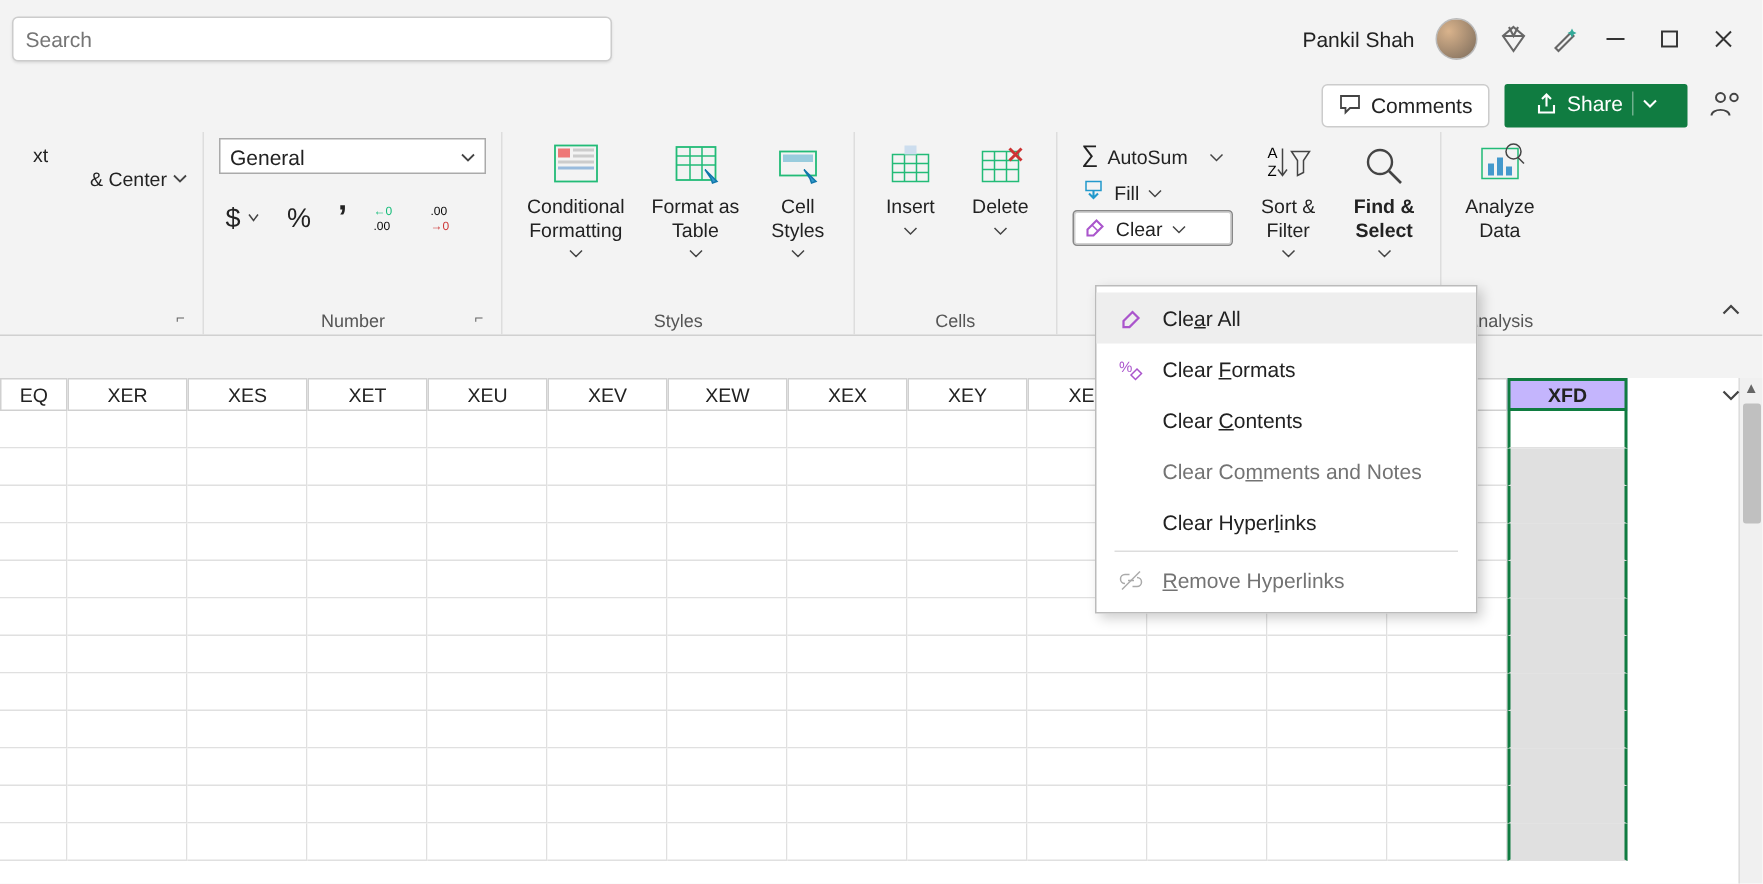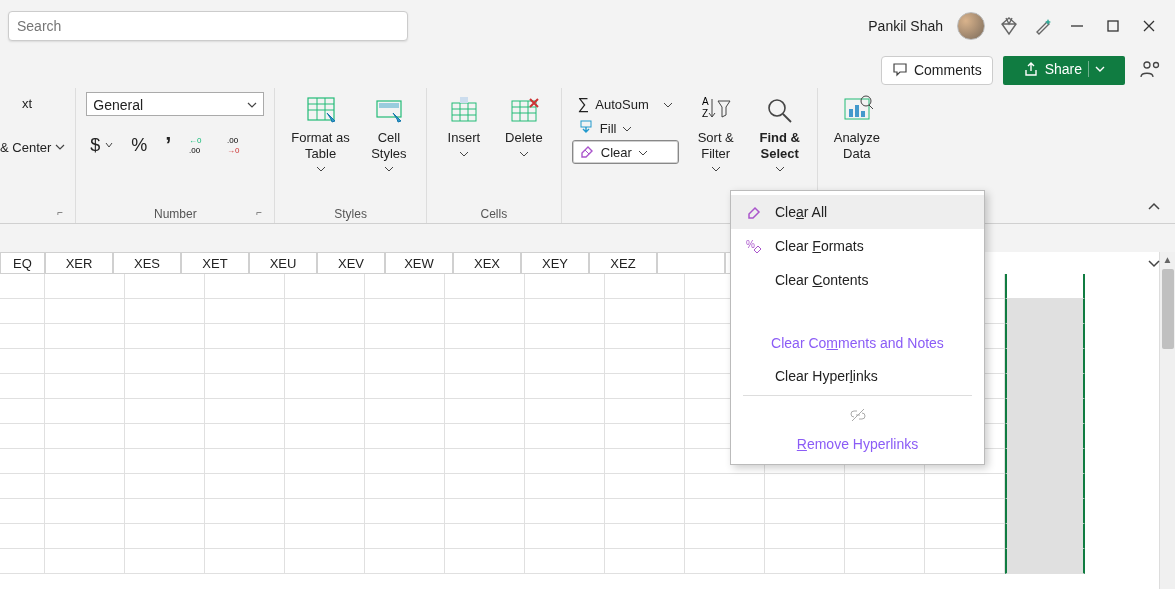--- a/index.html
+++ b/index.html
@@ -40,40 +40,40 @@
 .edit-stack { display: flex; flex-direction: column; gap: 0px; font-size: 13px; }
 .edit-item { display: flex; align-items: center; gap: 6px; padding: 2px 6px; height: 24px; }
 .clear-btn { border: 1px solid #888; border-radius: 3px; background: #fff; box-shadow: inset 0 0 0 1px #d0d0d0; }
 
 .ribbon-collapse { position: absolute; right: 14px; bottom: 6px; font-size: 14px; color: #444; }
 
 
 .sheet { position: relative; background: #fff; height: calc(589px - 52px - 36px - 136px); }
 .sub-collapse { position: absolute; right: 14px; top: 4px; font-size: 14px; color: #444; z-index: 2; }
 .col-headers { display: flex; height: 22px; margin-top: 28px; }
-.col-header { width: 68px; border: 1px solid #d0d0d0; border-top: 1px solid #d0d0d0; display: flex; align-items: center; justify-content: center; font-size: 13px; background: #fff; }
+.col-header { width: 80px; border: 1px solid #d0d0d0; border-top: 1px solid #d0d0d0; display: flex; align-items: center; justify-content: center; font-size: 13px; background: #fff; }
 .col-header.first { width: 45px; }
 .col-header.sel { background: #c4b5fd; border: 2px solid #107C41; font-weight: 600; }
 
 .grid { position: relative; }
 .row { display: flex; height: 25px; }
 .cell { width: 80px; border-right: 1px solid #e0e0e0; border-bottom: 1px solid #e0e0e0; background: #fff; }
 .cell.first { width: 45px; }
 .cell.sel { background: #e0e0e0; border-right: 2px solid #107C41; border-left: 2px solid #107C41; }
 .row:first-child .cell.sel { background:#fff; }
 
 .scroll-track { position: absolute; right: 0; top: 0; width: 16px; height: 100%; background: #f0f0f0; border-left: 1px solid #ddd; }
 .scroll-thumb { width: 12px; margin: 2px auto; height: 80px; background: #c0c0c0; border-radius: 2px; }
 .scroll-arrow { text-align:center; font-size:10px; color:#666; padding:2px 0;}
 
 
 .dropdown { position: absolute; top: 190px; left: 730px; width: 255px; background: #fff; border: 1px solid #bbb; box-shadow: 3px 3px 8px rgba(0,0,0,0.2); padding: 4px 0; z-index: 20; }
 .dropdown-item { display: flex; align-items: center; gap: 12px; padding: 8px 14px; font-size: 14px; }
 .dropdown-item.hover { background: #eee; }
-.dropdown-item.disabled { color: #8b5cf6; flex-direction: column; }
+.dropdown-item.disabled { color: #737373; }
 .dd-sep { border-top: 1px solid #ddd; margin: 2px 12px; }
 .dd-icon { width: 18px; height: 18px; display: inline-flex; align-items: center; justify-content: center; }
 
 .u { text-decoration: underline; }
 svg { overflow: visible; }
 </style>
 </head>
 <body>
 
 <div class="titlebar">
@@ -134,21 +134,21 @@
         <circle cx="8" cy="6" r="3" fill="none" stroke="#444" stroke-width="1.3"></circle>
         <path d="M2 18 c0 -5 12 -5 12 0" fill="none" stroke="#444" stroke-width="1.3"></path>
         <circle cx="17" cy="6" r="2.5" fill="none" stroke="#444" stroke-width="1.3"></circle>
       </svg>
   </span>
 </div>
 
 <div class="ribbon">
 
   <div class="group" style="padding-left:0;">
-    <div class="group-body" style="flex-direction:column;align-items:flex-start;">
+    <div class="group-body" style="align-items:flex-start;">
       <div class="big-btn">
           <span class="lbl">xt</span>
         </div>
       <div style="display:flex;align-items:center;gap:4px;margin-top:20px;">
         <span>&amp; Center</span>
         <span><svg width="10" height="10">
               <path d="M1 3 L5 7 L9 3" fill="none" stroke="#444" stroke-width="1.2"></path>
             </svg></span>
       </div>
     </div>
@@ -186,20 +186,37 @@
       </div>
     </div>
     <span class="group-label">Number</span>
     <span class="dlg-launcher">⌐</span>
   </div>
 
   <div class="group-sep"></div>
 
   <div class="group">
     <div class="group-body">
+      <div class="big-btn">
+        <span class="big-icon">
+          <svg width="32" height="32">
+              <rect x="2" y="2" width="28" height="24" fill="none" stroke="#2b7" stroke-width="1.2"></rect>
+              <rect x="4" y="4" width="8" height="6" fill="#e77"></rect>
+              <rect x="14" y="4" width="14" height="2" fill="#ccc"></rect>
+              <rect x="14" y="8" width="14" height="2" fill="#ccc"></rect>
+              <rect x="4" y="12" width="24" height="2" fill="#ccc"></rect>
+              <rect x="4" y="16" width="24" height="2" fill="#9bd"></rect>
+            </svg>
+        </span>
+        <span class="lbl" style="white-space:pre;">Conditional
+Formatting</span>
+        <span><svg width="10" height="8">
+              <path d="M1 2 L5 6 L9 2" fill="none" stroke="#444"></path>
+            </svg></span>
+      </div>
       <div class="big-btn">
         <span class="big-icon">
           <svg width="32" height="32">
               <rect x="3" y="3" width="26" height="22" fill="none" stroke="#2b7" stroke-width="1.2"></rect>
               <line x1="3" y1="9" x2="29" y2="9" stroke="#2b7"></line>
               <line x1="3" y1="15" x2="29" y2="15" stroke="#2b7"></line>
               <line x1="12" y1="3" x2="12" y2="25" stroke="#2b7"></line>
               <line x1="20" y1="3" x2="20" y2="25" stroke="#2b7"></line>
               <path d="M22 18 l8 8 l-3 1 l-1 -3 z" fill="#39c" stroke="#17a"></path>
             </svg>

